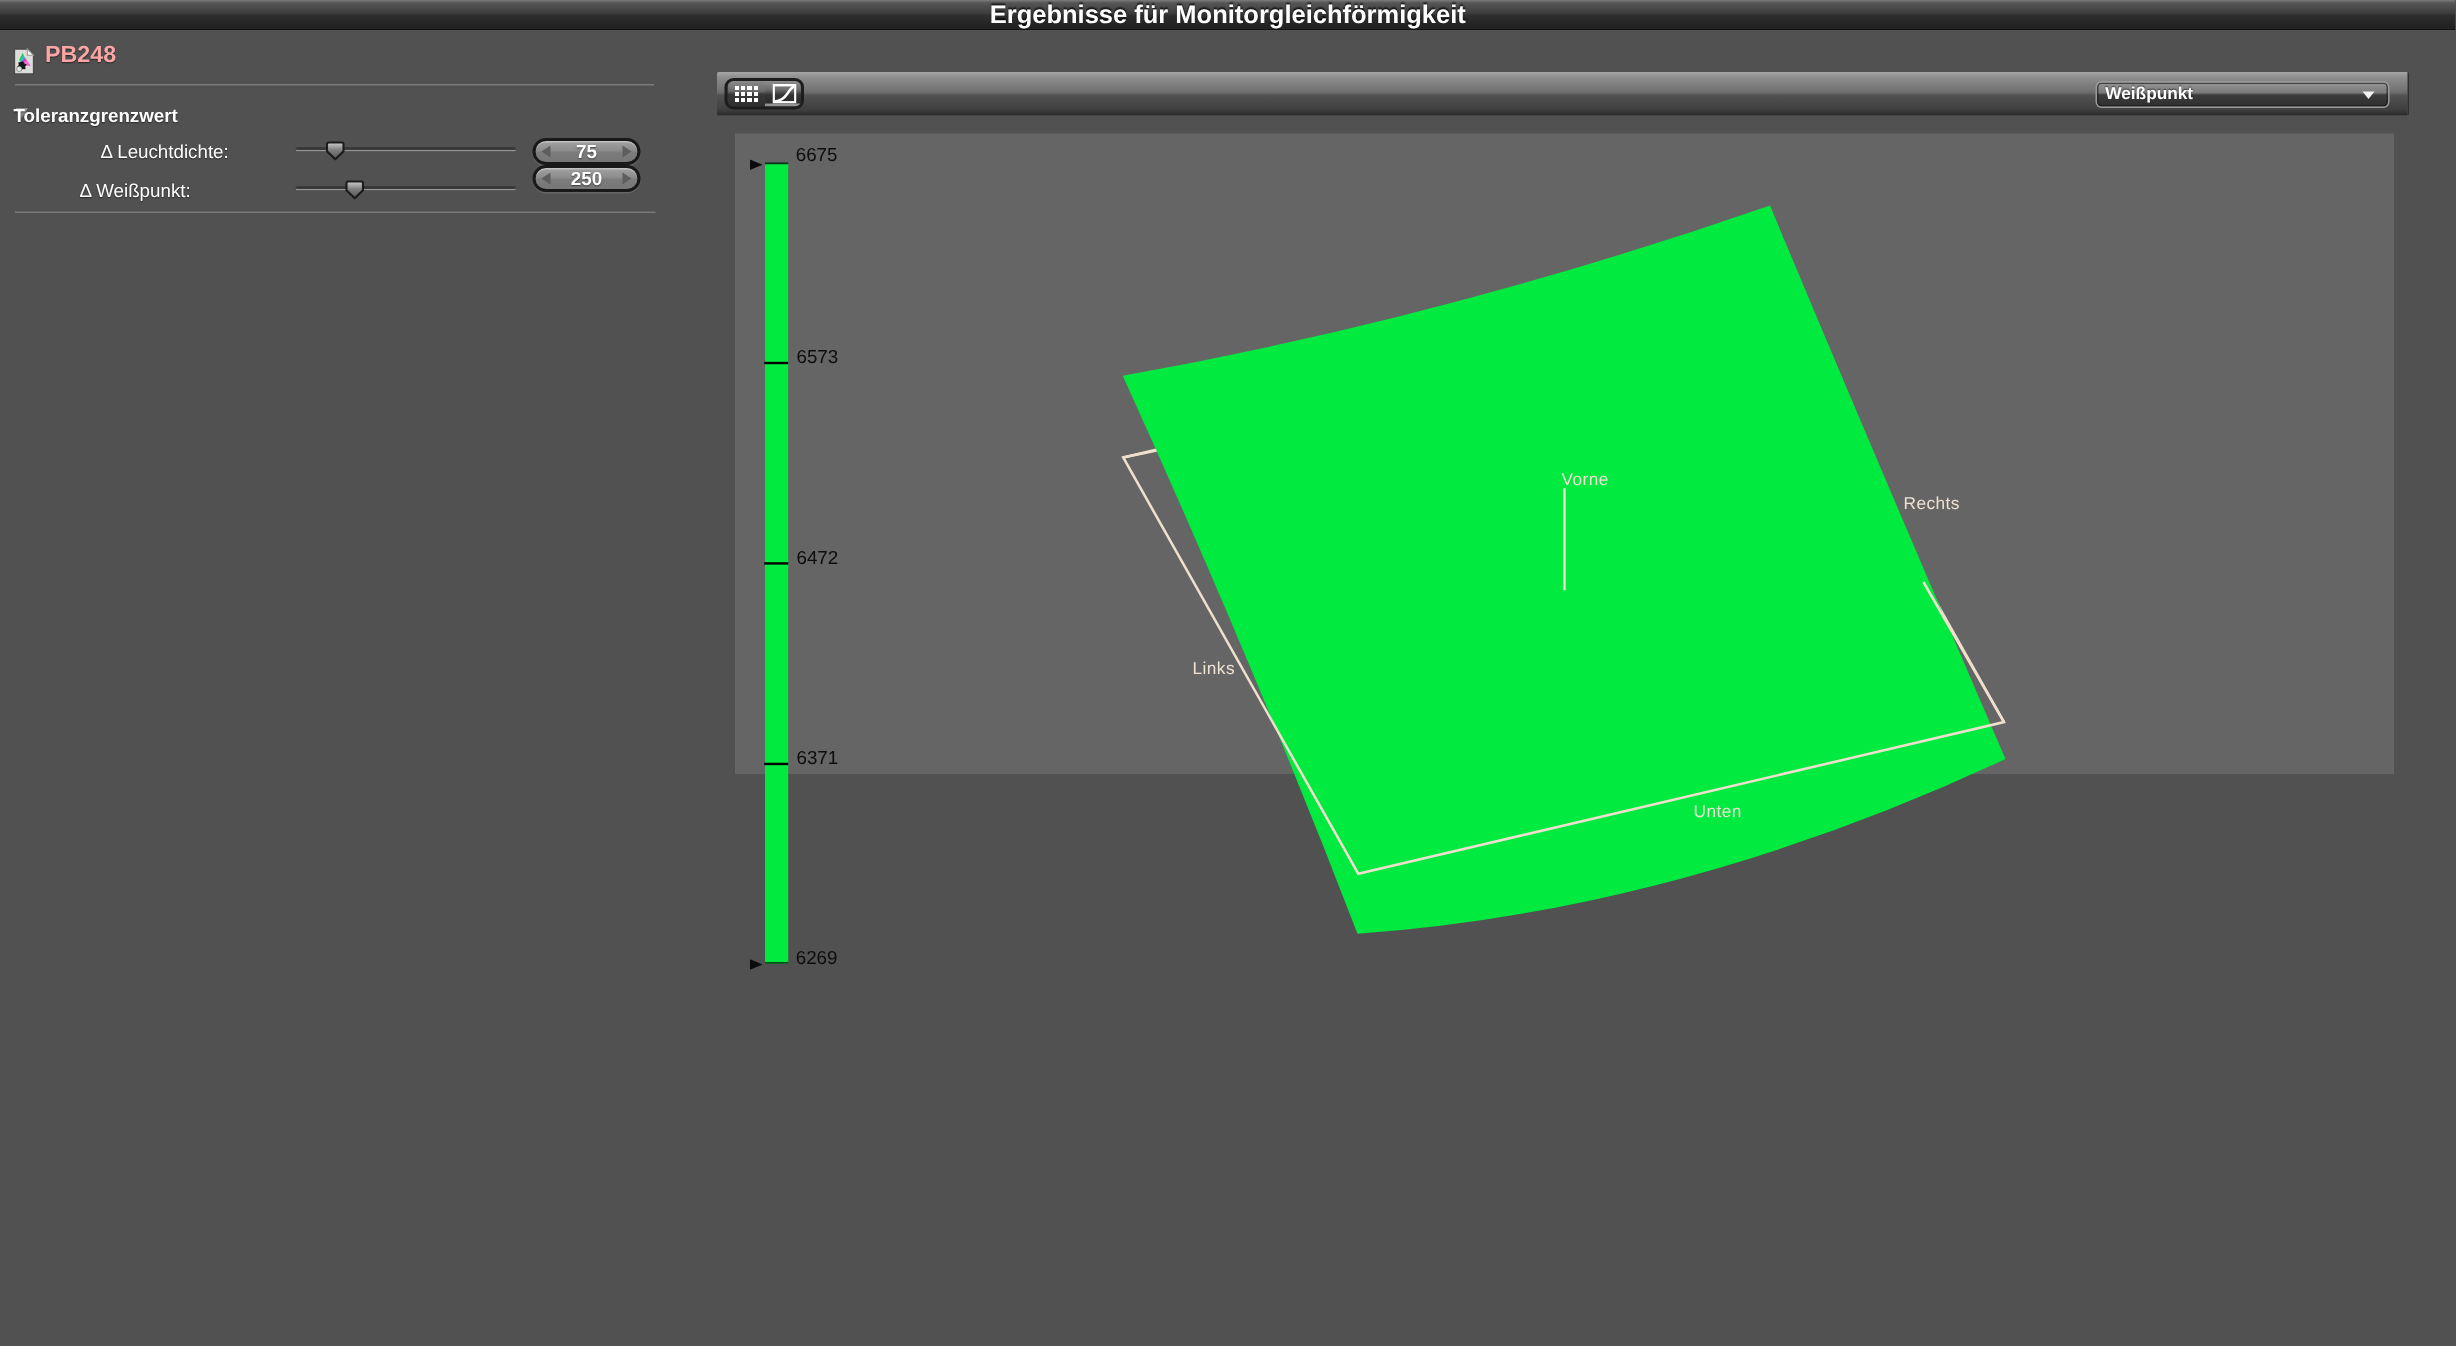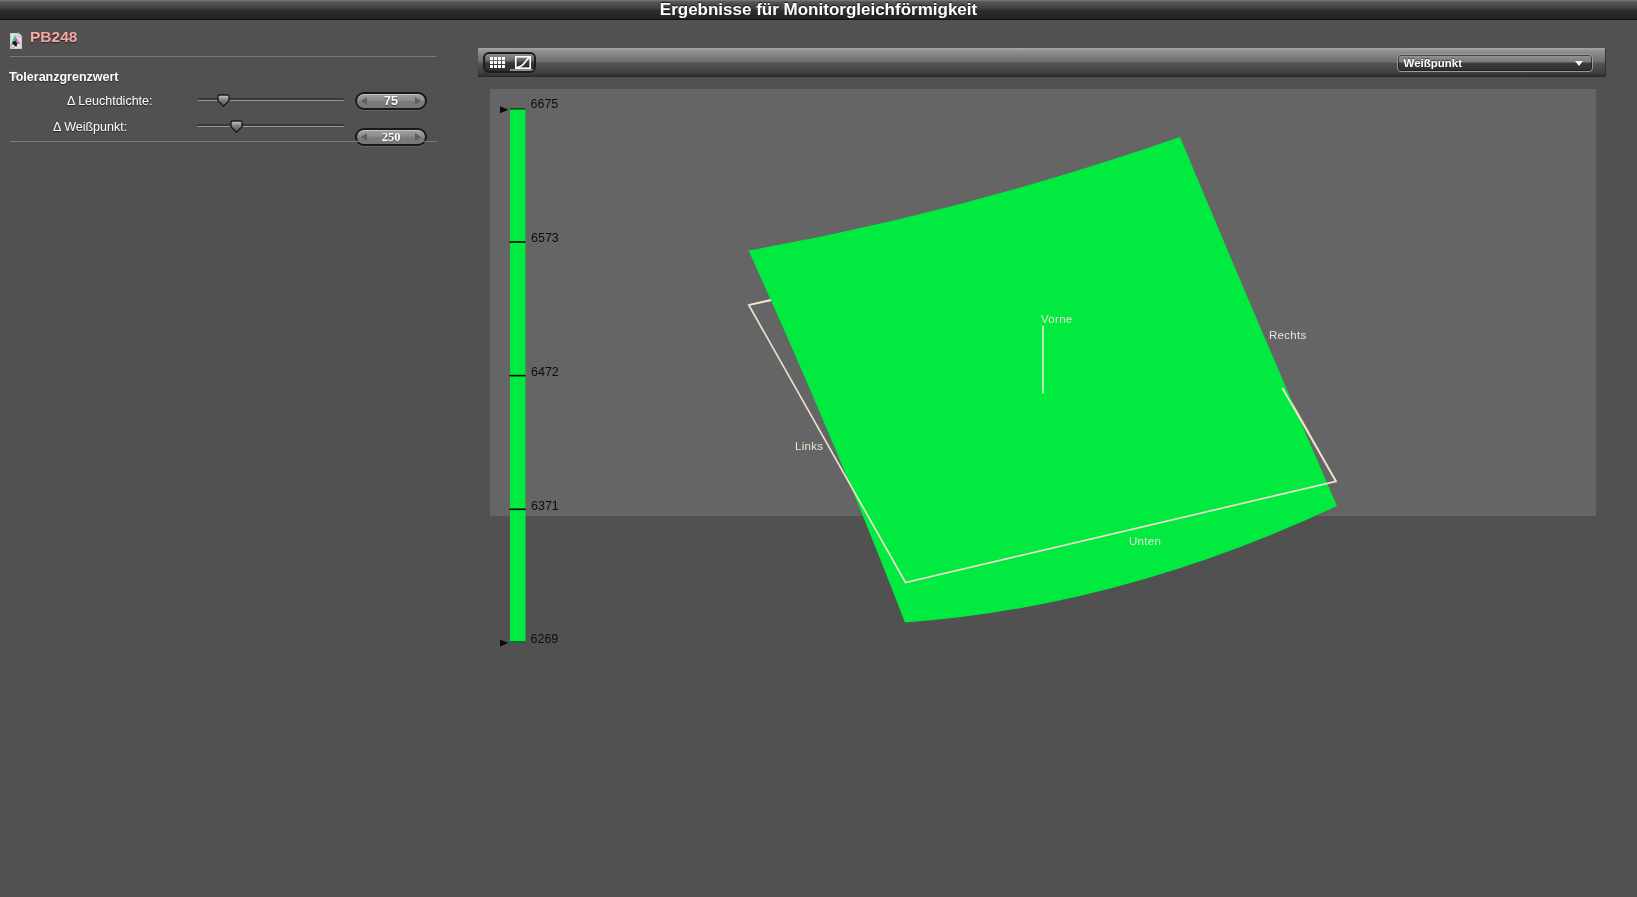--- a/index.html
+++ b/index.html
@@ -88,21 +88,21 @@
     <div class="arrL"></div>
     <div class="arrR"></div>
     <div class="val">75</div>
   </div>
 
   <div class="rowlabel abs tshadow" style="left:53px;top:120px;">Δ Weißpunkt:</div>
   <div class="track abs" style="left:197px;top:124px;width:147px;"></div>
   <svg class="abs" style="left:230px;top:120px" width="13" height="13" viewBox="0 0 13 13">
     <path d="M2.2,1 L10.8,1 Q12,1 12,2.2 L12,6.8 L6.5,12.2 L1,6.8 L1,2.2 Q1,1 2.2,1 Z" fill="url(#thg)" stroke="#1c1c1c" stroke-width="1.4"></path>
   </svg>
-  <div class="pill abs" style="left:355px;top:128px;font-family:Liberation Serif, serif;">
+  <div class="pill abs" style="left:355px;top:110px;">
     <div class="arrL"></div>
     <div class="arrR"></div>
     <div class="val">250</div>
   </div>
 
   <div class="sep abs" style="left:10px;top:141px;width:427px;"></div>
 
   <div id="toolbar" class="abs">
     <div id="segc">
       <div id="seg1"></div>

